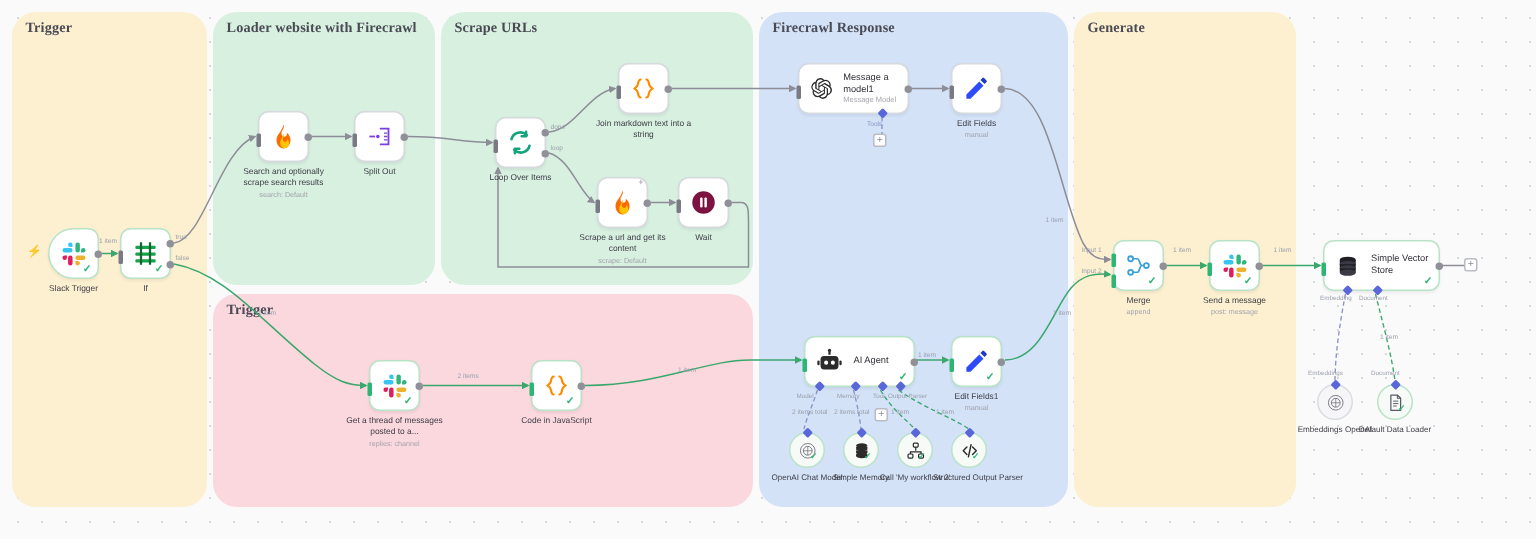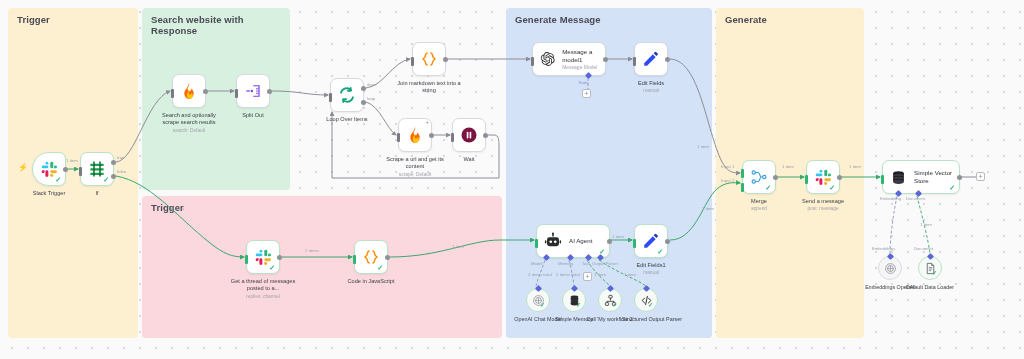--- a/index.html
+++ b/index.html
@@ -11,21 +11,21 @@
   }
   #canvas{
     position:absolute;inset:0;
     background-color:#fafafa;
     background-image:radial-gradient(#d7d7dc 1px, transparent 1px);
     background-size:16px 16px;
     background-position:4px 4px;
   }
   
   .sticky{
-    position:absolute;border-radius:4px;box-sizing:border-box;
+    position:absolute;border-radius:16px;box-sizing:border-box;font-family:Liberation Serif, serif;
   }
   .sticky .sticky-title{
     position:absolute;left:9px;top:6px;
     font-size:9.5px;font-weight:bold;color:#4a4a55;
     letter-spacing:.1px;
   }
   
   .node{
     position:absolute;box-sizing:border-box;
     background:#fff;border:1px solid #d6d9de;border-radius:7px;
@@ -106,27 +106,30 @@
 </style>
 </head>
 <body>
 
 <div id="canvas">
 
   <div class="sticky" style="left:8px;top:8px;width:130px;height:330px;background:#fdf0d0;">
     <div class="sticky-title">Trigger</div>
   </div>
   <div class="sticky" style="left:142px;top:8px;width:148px;height:182px;background:#d8f0e0;">
-    <div class="sticky-title">Search website with Response</div>
+    <div class="sticky-title">Loader website with Firecrawl</div>
+  </div>
+  <div class="sticky" style="left:294px;top:8px;width:208px;height:182px;background:#d8f0e0;">
+    <div class="sticky-title">Scrape URLs</div>
   </div>
   <div class="sticky" style="left:142px;top:196px;width:360px;height:142px;background:#fbd8de;">
     <div class="sticky-title">Trigger</div>
   </div>
   <div class="sticky" style="left:506px;top:8px;width:206px;height:330px;background:#d3e2f7;">
-    <div class="sticky-title">Generate Message</div>
+    <div class="sticky-title">Firecrawl Response</div>
   </div>
   <div class="sticky" style="left:716px;top:8px;width:148px;height:330px;background:#fdf0d0;">
     <div class="sticky-title">Generate</div>
   </div>
 
   <svg class="wires">
     <defs>
       <marker id="ah" markerWidth="5" markerHeight="5" refX="4" refY="2.5" orient="auto">
         <path d="M0,0 L5,2.5 L0,5 z" fill="#8d8d97"></path>
       </marker>

